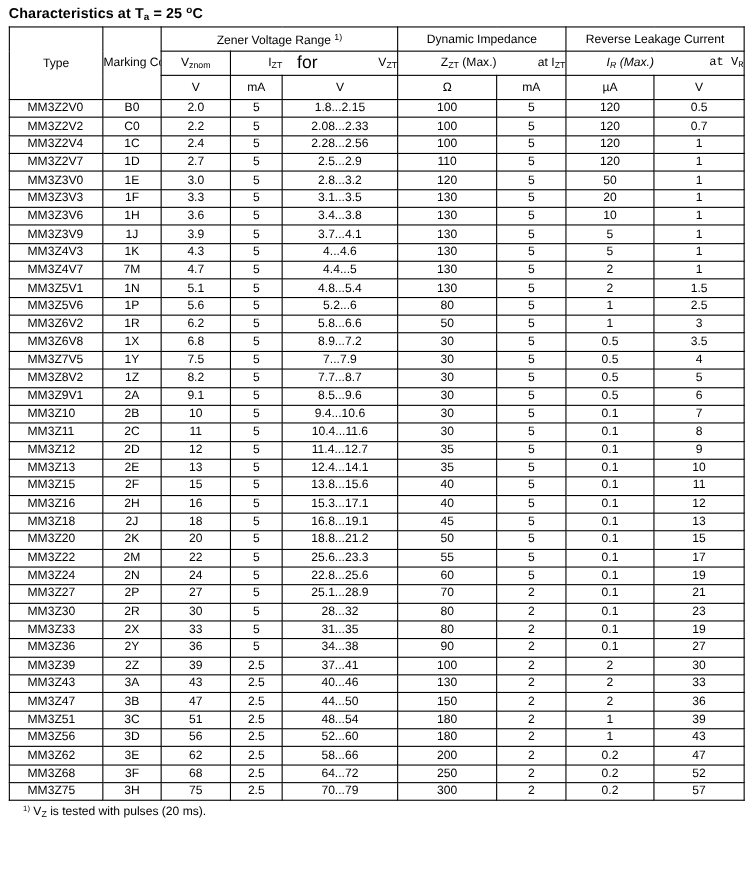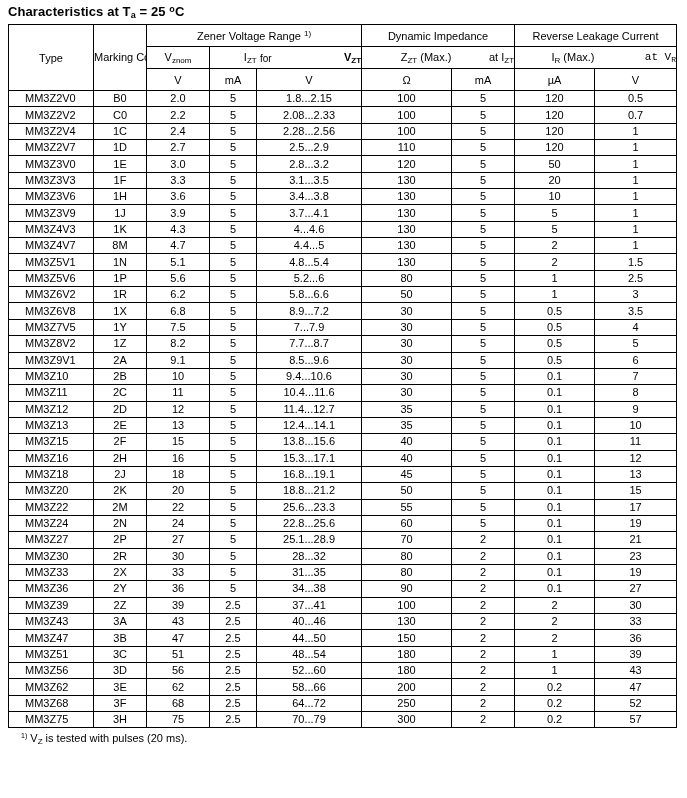--- a/index.html
+++ b/index.html
@@ -55,31 +55,31 @@
 
   th.pair { padding: 0; }
   .pairwrap {
     position: relative;
     display: flex;
     align-items: center;
     height: 21px;
   }
   .seg { display: inline-block; text-align: right; }
   .w-izt   { width: 47px; }
-  .w-vzt   { width: 105px; font-weight: bold; }
+  .w-vzt   { width: 105px; }
   .w-zzt   { width: 90px; }
   .w-atizt { width: 63px; }
-  .w-ir    { width: 80px; }
+  .w-ir    { width: 80px; font-style: italic; }
   .w-atvr  { width: 82px; font-family: Liberation Mono, monospace; }
   .for-word {
     position: absolute;
-    left: 50px;
+    left: 60px;
     top: 50%;
     transform: translateY(-50%);
-    font-size: 10px;
+    font-size: 16px;
   }
   .footnote {
     margin: 4px 0 0 13px;
     font-size: 11px;
   }
   .footnote sup { font-size: 7px; vertical-align: 4px; }
   .footnote sub { font-size: 8px; }
 </style>
 </head>
 <body>
@@ -235,21 +235,21 @@
           <td>4.3</td>
           <td>5</td>
           <td>4...4.6</td>
           <td>130</td>
           <td>5</td>
           <td>5</td>
           <td>1</td>
         </tr>
         <tr>
           <td class="left">MM3Z4V7</td>
-          <td>8M</td>
+          <td>7M</td>
           <td>4.7</td>
           <td>5</td>
           <td>4.4...5</td>
           <td>130</td>
           <td>5</td>
           <td>2</td>
           <td>1</td>
         </tr>
         <tr>
           <td class="left">MM3Z5V1</td>

